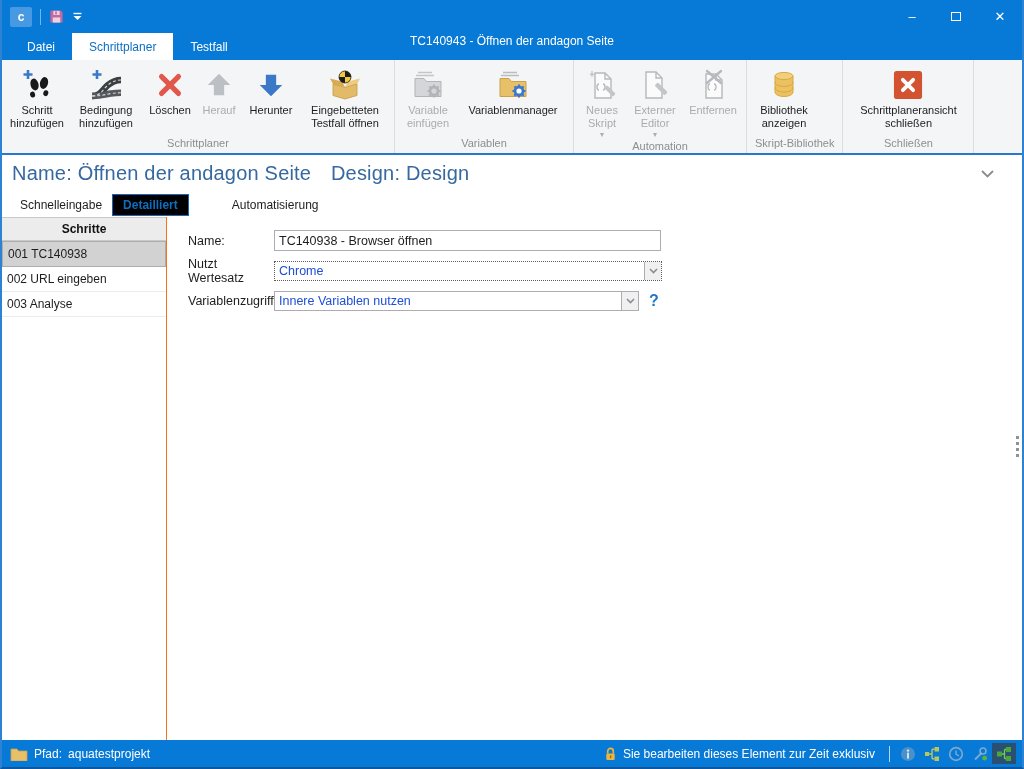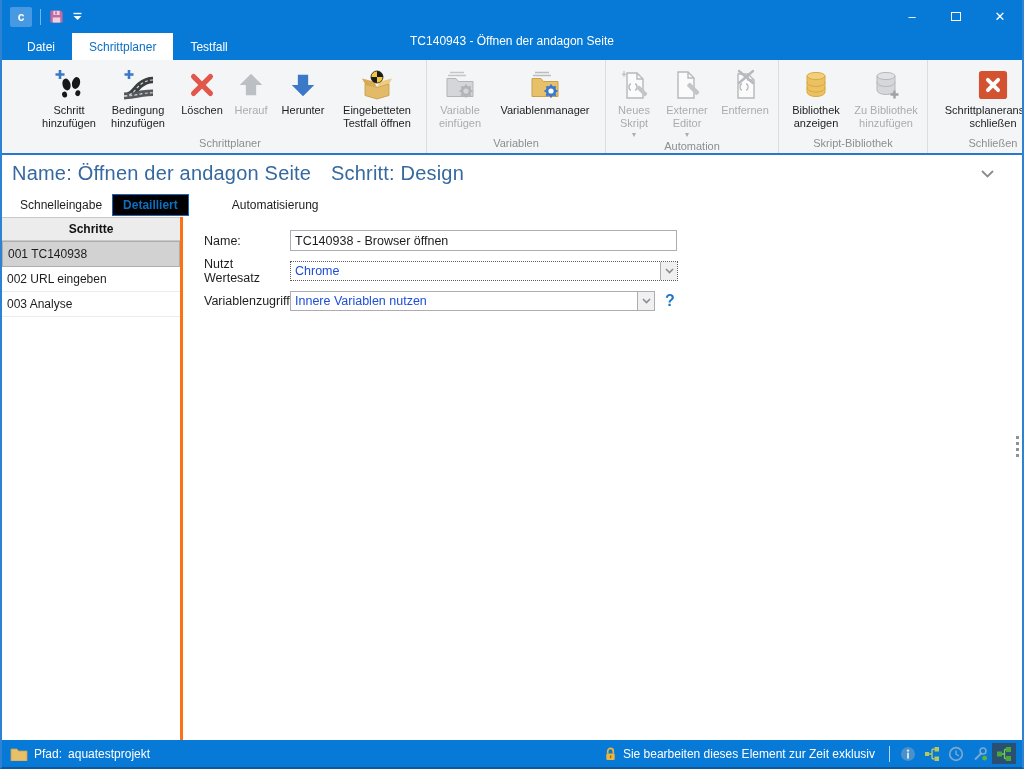--- a/index.html
+++ b/index.html
@@ -17,21 +17,21 @@
   .tb-sep { width:1px; height:16px; background:rgba(255,255,255,.45); }
   .tb-title { position:absolute; left:0; right:0; text-align:center; font-size:12px; color:#fff; pointer-events:none;margin-top:48px; }
   .tb-controls { margin-left:auto; display:flex; height:100%; position:relative; z-index:2; }
   .tb-btn { width:44px; height:100%; display:flex; align-items:center; justify-content:center; color:#fff; font-size:13px; }
   .max-box { width:10px; height:9px; border:1px solid #fff; display:inline-block; }
   
   .tabrow { height:27px; background:#0779d6; display:flex; align-items:stretch; padding-left:8px; flex:0 0 auto; }
   .rtab { padding:0 17px; display:flex; align-items:center; font-size:12px; color:#fff; }
   .rtab.selected { background:#fff; color:#0e6fc1; }
   
-  .ribbon { height:95px; background:#f4f5f6; border-bottom:2px solid #2779d0; display:flex; flex:0 0 auto;padding-left:32px; }
+  .ribbon { height:95px; background:#f4f5f6; border-bottom:2px solid #2779d0; display:flex; flex:0 0 auto; }
   .rgroup { display:flex; flex-direction:column; border-right:1px solid #dcdddf; padding:2px 2px 0 2px; }
   .rgroup-buttons { display:flex; align-items:flex-start; flex:1; padding:2px 2px 0 2px; }
   .rgroup-label { text-align:center; font-size:11px; color:#8b8e92; padding:2px 6px 4px 6px; }
   .bigbtn { display:flex; flex-direction:column; align-items:center; padding:3px 3px 0 3px; }
   .bigbtn .icon { height:36px; display:flex; align-items:center; justify-content:center; }
   .bigbtn .lbl { font-size:11px; line-height:13px; text-align:center; color:#1d1d1f; margin-top:1px; }
   .bigbtn.disabled .lbl { color:#a9acb0; }
   .bigbtn .caret { color:#a9acb0; font-size:8px; line-height:7px; margin-top:1px; }
   .w-schritt{width:62px}.w-beding{width:76px}.w-loesch{width:52px}.w-herauf{width:46px}.w-herunter{width:58px}
   .w-eingeb{width:90px}.w-vareinf{width:58px}.w-varman{width:112px}.w-neues{width:48px}.w-exted{width:58px}
@@ -42,21 +42,21 @@
   .dochdr-text { font-size:20px; color:#36699f; font-weight:400; letter-spacing:.2px; white-space:nowrap; }
   .dochdr-text .gap { display:inline-block; width:14px; }
   .dochdr-chevron { margin-left:auto; margin-right:18px; }
   
   .viewtabs { height:25px; display:flex; align-items:center; padding-left:8px; flex:0 0 auto; }
   .vtab { font-size:12px; color:#1d1d1f; padding:3px 10px; border-right:1px solid #d9d9d9; }
   .vtab:last-child { border-right:none;padding-left:44px; }
   .vtab.selected { color:#0e6fc1; font-weight:bold; border:1px solid #1467b8; background:#000000; margin:0 -1px; }
   
   .content { flex:1; display:flex; min-height:0; position:relative; }
-  .steps-panel { width:181px; border-right:3px solid #f97316; display:flex; flex-direction:column; }
+  .steps-panel { width:165px; border-right:1px solid #f97316; display:flex; flex-direction:column; }
   .steps-header { background:#ececec; border-top:1px solid #c9c9c9; border-bottom:1px solid #c9c9c9; font-size:12px; font-weight:bold; text-align:center; padding:4px 0; color:#111; }
   .step-item { font-size:12px; color:#1d1d1f; padding:5px 6px 5px 5px; border-bottom:1px solid #ececec; }
   .step-item.selected { background:#d2d2d2; border:1px solid #adadad; }
   .form-area { flex:1; padding:13px 0 0 21px; }
   .form-row { display:flex; align-items:center; margin-bottom:6px; }
   .form-label { width:86px; font-size:12.5px; color:#1d1d1f; flex:0 0 auto; }
   .text-input { width:387px; height:21px; border:1px solid #abadb3; font-family:inherit; font-size:12.5px; padding:0 4px; color:#1d1d1f; background:#fff; }
   .combo { display:flex; align-items:stretch; height:20px; background:#fff; }
   .combo .combo-val { flex:1; font-size:12.5px; color:#1d4ed8; padding:2px 4px 0 4px; white-space:nowrap; overflow:hidden; }
   .combo .combo-arrow { width:17px; background:#f0f0f0; border-left:1px solid #abadb3; display:flex; align-items:center; justify-content:center; }
@@ -260,31 +260,20 @@
         <div class="bigbtn w-bibanz">
           <span class="icon">
             <svg width="32" height="32" viewBox="0 0 32 32">
               <path d="M7 7 v16 c0 2.6 4 4.5 9 4.5 s9-1.9 9-4.5 V7" fill="#ecc162" stroke="#d8a93e"></path>
               <ellipse cx="16" cy="7" rx="9" ry="3.6" fill="#f2cf7e" stroke="#d8a93e"></ellipse>
               <path d="M7 13 c0 2.6 4 4.5 9 4.5 s9-1.9 9-4.5 M7 18.5 c0 2.6 4 4.5 9 4.5 s9-1.9 9-4.5" fill="none" stroke="#d8a93e"></path>
             </svg>
           </span>
           <span class="lbl">Bibliothek anzeigen</span>
         </div>
-        <div class="bigbtn w-zubib disabled">
-          <span class="icon">
-            <svg width="32" height="32" viewBox="0 0 32 32">
-              <path d="M7 7 v14 c0 2.6 4 4.5 9 4.5 s9-1.9 9-4.5 V7" fill="#d5d7da" stroke="#b4b7bb"></path>
-              <ellipse cx="16" cy="7" rx="9" ry="3.6" fill="#e0e2e5" stroke="#b4b7bb"></ellipse>
-              <path d="M7 13 c0 2.6 4 4.5 9 4.5 s9-1.9 9-4.5" fill="none" stroke="#b4b7bb"></path>
-              <path d="M24.5 21.5 v8 M20.5 25.5 h8" stroke="#9ea1a5" stroke-width="2.4"></path>
-            </svg>
-          </span>
-          <span class="lbl">Zu Bibliothek hinzufügen</span>
-        </div>
       </div>
       <div class="rgroup-label">Skript-Bibliothek</div>
     </div>
 
     <div class="rgroup">
       <div class="rgroup-buttons" style="justify-content:center;">
         <div class="bigbtn w-close">
           <span class="icon">
             <svg width="30" height="30" viewBox="0 0 32 32">
               <rect x="1" y="1" width="30" height="30" rx="3" fill="#d35230"></rect>
@@ -297,21 +286,21 @@
       <div class="rgroup-label">Schließen</div>
     </div>
 
     <div class="ribbon-filler"></div>
   </div>
 
   <div class="dochdr">
     <div class="dochdr-text">
       <span>Name:</span>
       <span>Öffnen der andagon Seite</span><span class="gap"></span>
-      <span>Schritt:</span>
+      <span>Design:</span>
       <span>Design</span>
     </div>
     <span class="dochdr-chevron">
       <svg width="13" height="8" viewBox="0 0 13 8">
           <path d="M1 1 l5.5 5.5 L12 1" stroke="#8a8d90" stroke-width="1.8" fill="none"></path>
         </svg>
     </span>
   </div>
 
   <div class="viewtabs">

